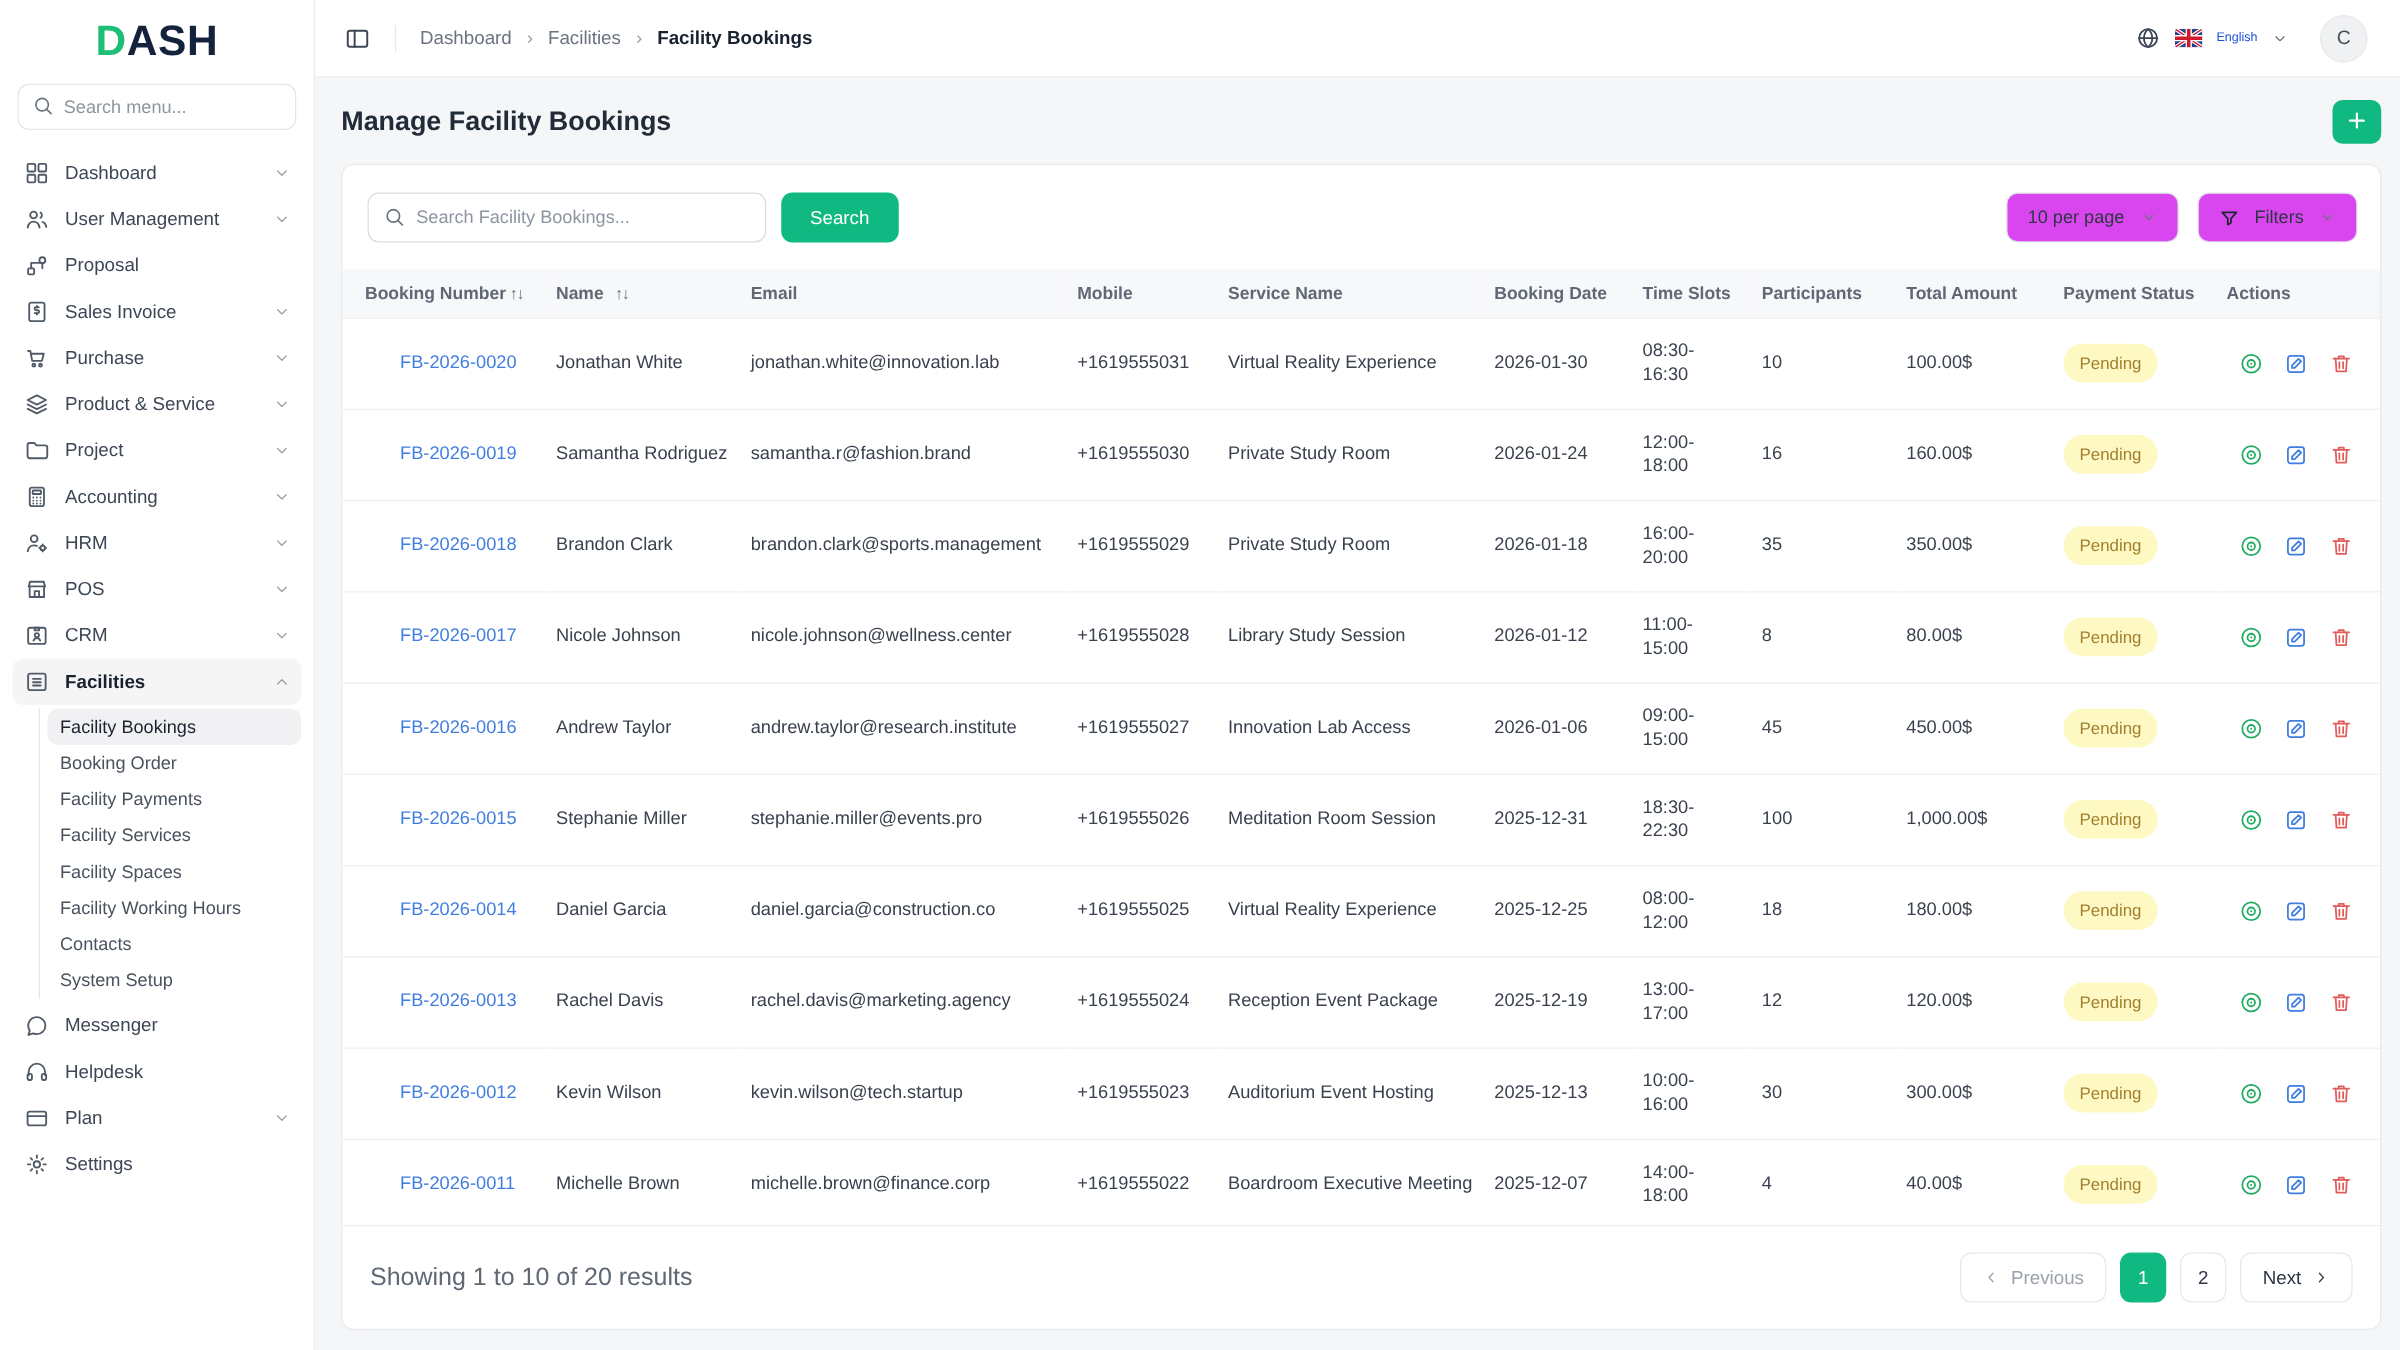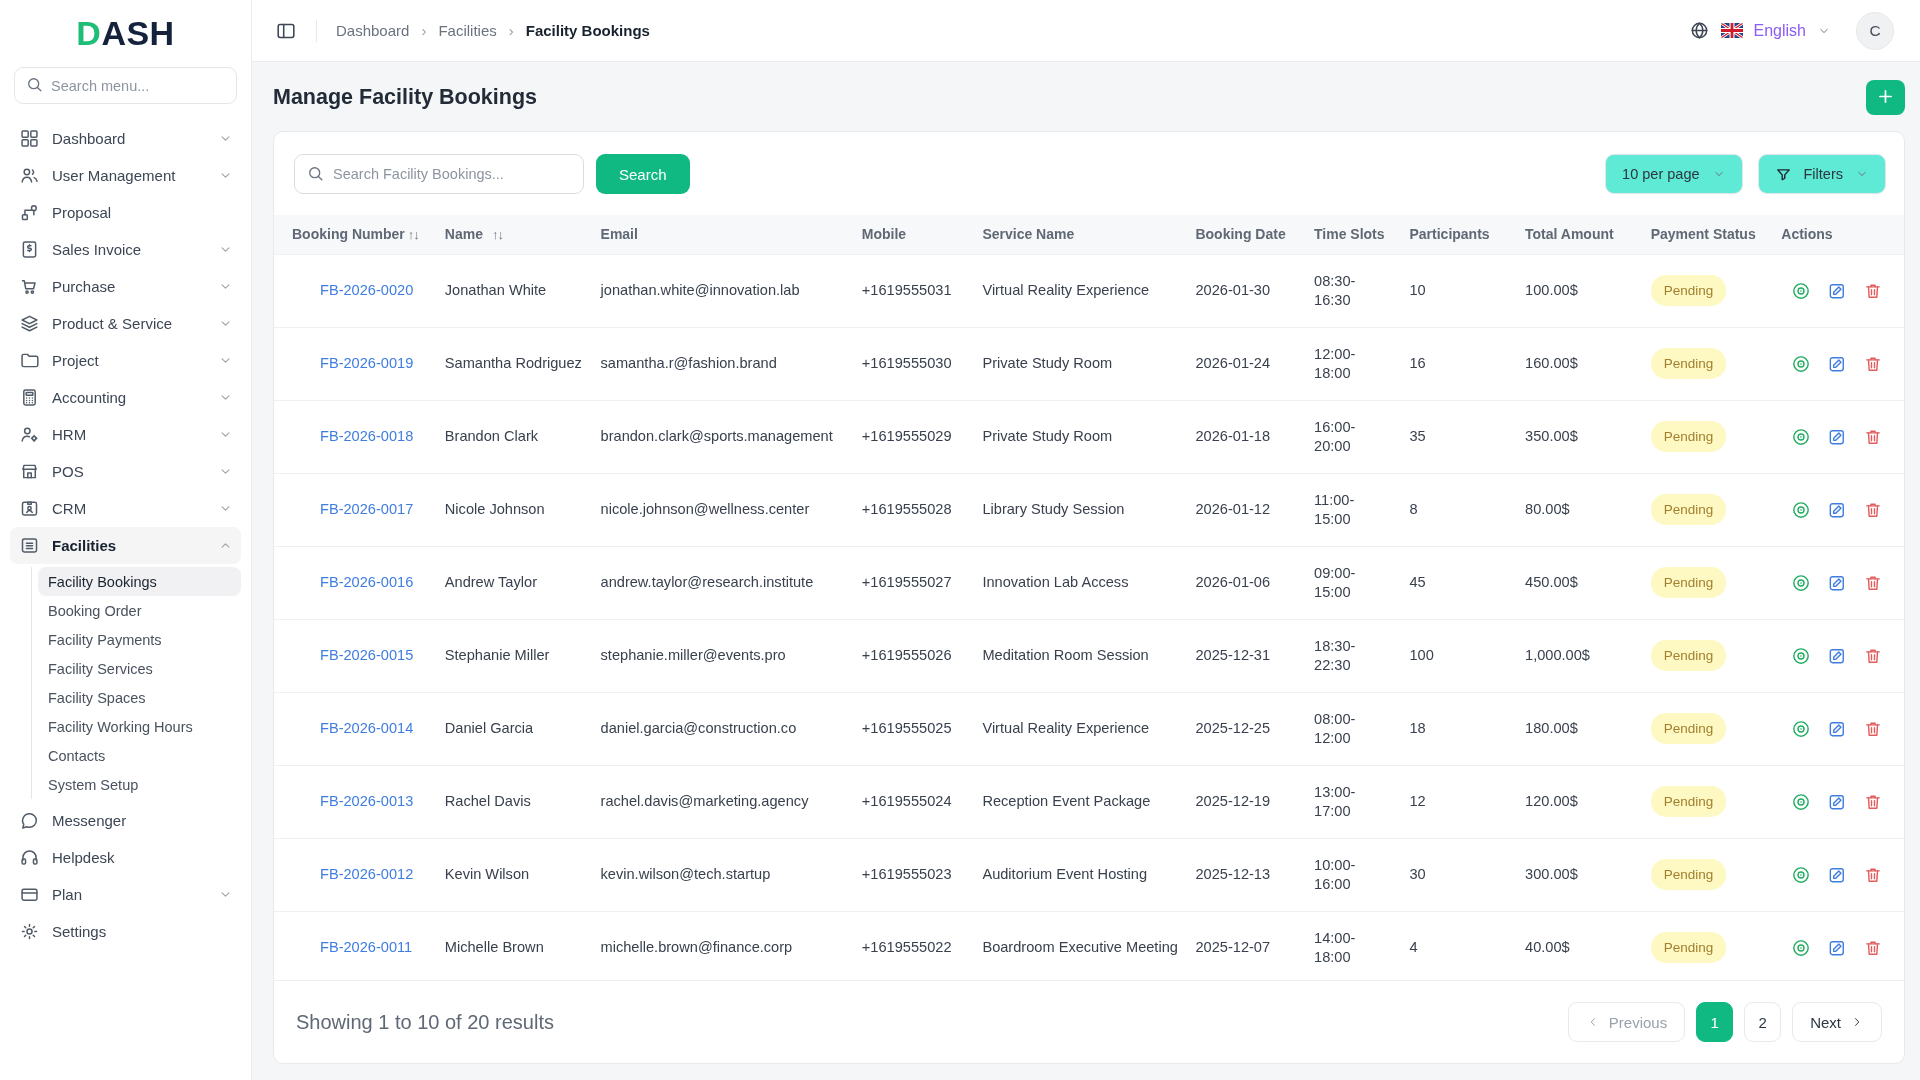--- a/index.html
+++ b/index.html
@@ -31,39 +31,39 @@
   .panel-btn { width:22px; height:22px; color:#3c4654; cursor:pointer; }
   .panel-btn svg { width:100%; height:100%; }
   .tb-div { width:1px; height:22px; background:#e5e7eb; margin:0 19px; }
   .crumbs { display:flex; align-items:center; gap:12px; font-size:15px; }
   .crumb { color:#6b7280; cursor:pointer; }
   .crumb.last { color:#18222f; font-weight:600; cursor:default; }
   .crumb-sep { color:#9aa1ac; font-size:15px; }
   .tb-right { margin-left:auto; display:flex; align-items:center; gap:11px; }
   .globe { width:21px; height:21px; color:#3c4654; cursor:pointer; } .globe svg{width:100%;height:100%;}
   .flag { width:22px; height:15px; border-radius:2px; overflow:hidden; display:block; }
-  .lang { font-size:16px; color:#8b5cf6; cursor:pointer; }
+  .lang { font-size:10px; color:#1d4ed8; cursor:pointer; }
   .lang-chev { width:14px; height:14px; color:#6b7280; } .lang-chev svg{width:100%;height:100%;}
   .avatar { width:38px; height:38px; border-radius:50%; background:#f0f1f3; border:1px solid #e7e8ea; display:flex; align-items:center; justify-content:center; font-size:15.5px; color:#454f5b; margin-left:14px; cursor:pointer; }
 
   .content { padding:18px 15px 0 21px; flex:1; }
   .page-head { display:flex; align-items:center; justify-content:space-between; margin-bottom:16px; }
   .page-title { font-size:21.5px; font-weight:700; color:#222b38; }
   .add-btn { width:39px; height:35px; background:#10b981; border:none; border-radius:8px; color:#fff; display:flex; align-items:center; justify-content:center; cursor:pointer; }
   .add-btn svg { width:19px; height:19px; }
 
   .card { background:#fff; border:1px solid #e7e9ec; border-radius:10px; overflow:hidden; }
   .toolbar { display:flex; align-items:center; padding:22px 18px 21px 20px; }
   .tbl-search { position:relative; }
-  .tbl-search input { width:290px; height:40px; border:1px solid #d9dde2; border-radius:9px; padding:0 12px 0 38px; font-size:14.5px; outline:none; font-family:inherit; color:#39414e; }
+  .tbl-search input { width:319px; height:40px; border:1px solid #d9dde2; border-radius:9px; padding:0 12px 0 38px; font-size:14.5px; outline:none; font-family:inherit; color:#39414e; }
   .tbl-search input::placeholder { color:#8d95a0; }
   .tbl-search .s-ic { position:absolute; left:12px; top:10px; width:19px; height:19px; color:#6b7280; }
   .search-btn { margin-left:12px; height:40px; padding:0 23px; background:#10b981; color:#fff; border:none; border-radius:9px; font-size:15px; font-family:inherit; cursor:pointer; }
   .toolbar-right { margin-left:auto; display:flex; gap:15px; }
-  .select-box, .filters-btn { height:40px; border:1px solid #e2e5e9; border-radius:9px; background:#5eead4; display:flex; align-items:center; gap:12px; padding:0 16px; font-size:14.5px; color:#2d3643; cursor:pointer; font-family:inherit; }
+  .select-box, .filters-btn { height:40px; border:1px solid #e2e5e9; border-radius:9px; background:#d946ef; display:flex; align-items:center; gap:12px; padding:0 16px; font-size:14.5px; color:#2d3643; cursor:pointer; font-family:inherit; }
   .sm-chev { width:14px; height:14px; color:#6b7280; } .sm-chev svg{width:100%;height:100%;}
   .funnel { width:17px; height:17px; color:#1f2733; } .funnel svg{width:100%;height:100%;}
 
   .table-wrap { height:765px; overflow:hidden; }
   table { width:100%; border-collapse:collapse; table-layout:fixed; }
   thead th { background:#f7f8fa; color:#5f6874; font-weight:600; font-size:14px; text-align:left; padding:10px 8px; line-height:1.35; vertical-align:middle; }
   thead th:first-child { padding-left:18px; }
   .th-flex { display:flex; align-items:center; }
   .th-flex.sp { justify-content:space-between; padding-right:10px;align-items:center; }
   .th-flex.g8 > .sort { margin-left:9px; }

